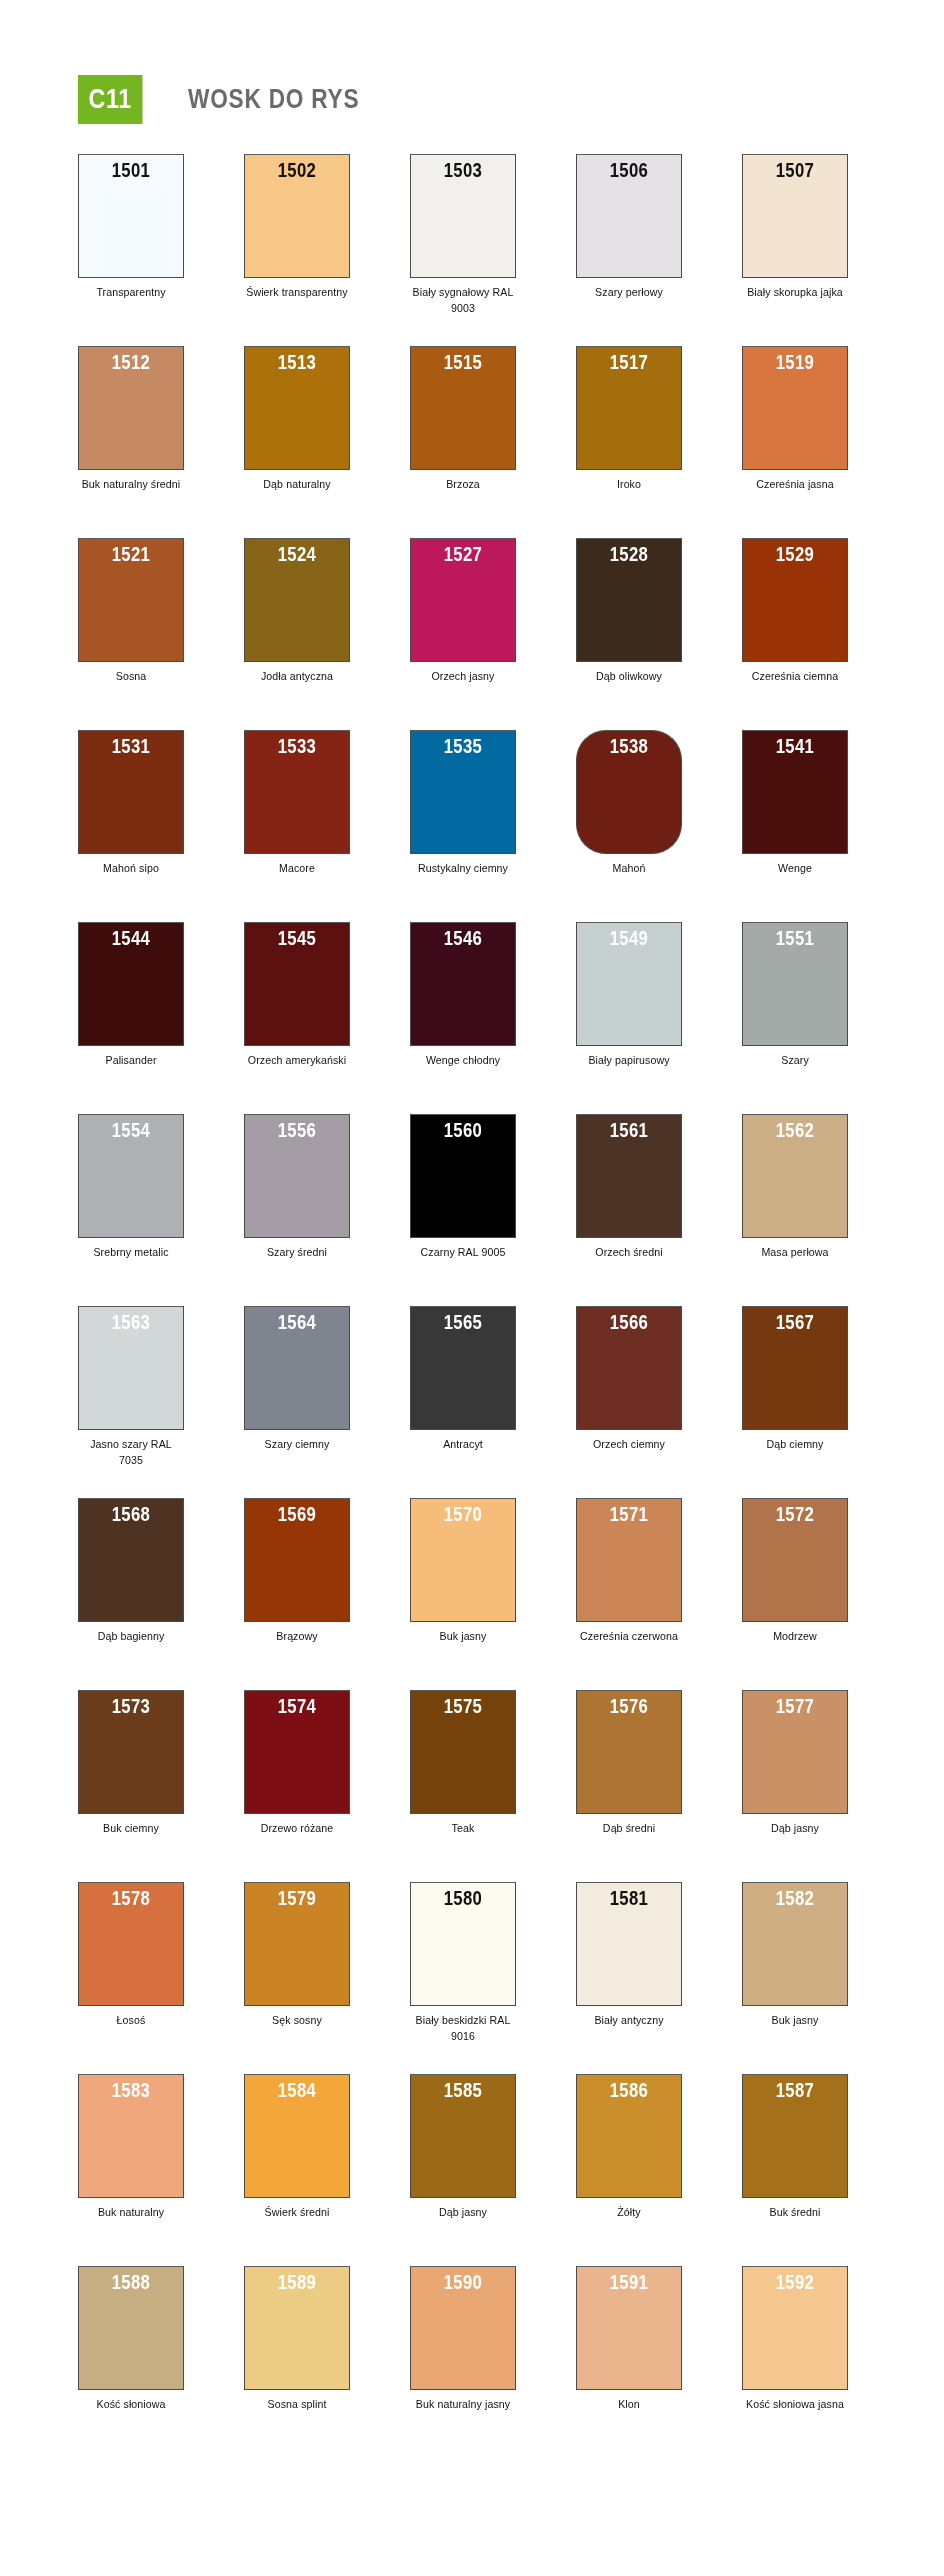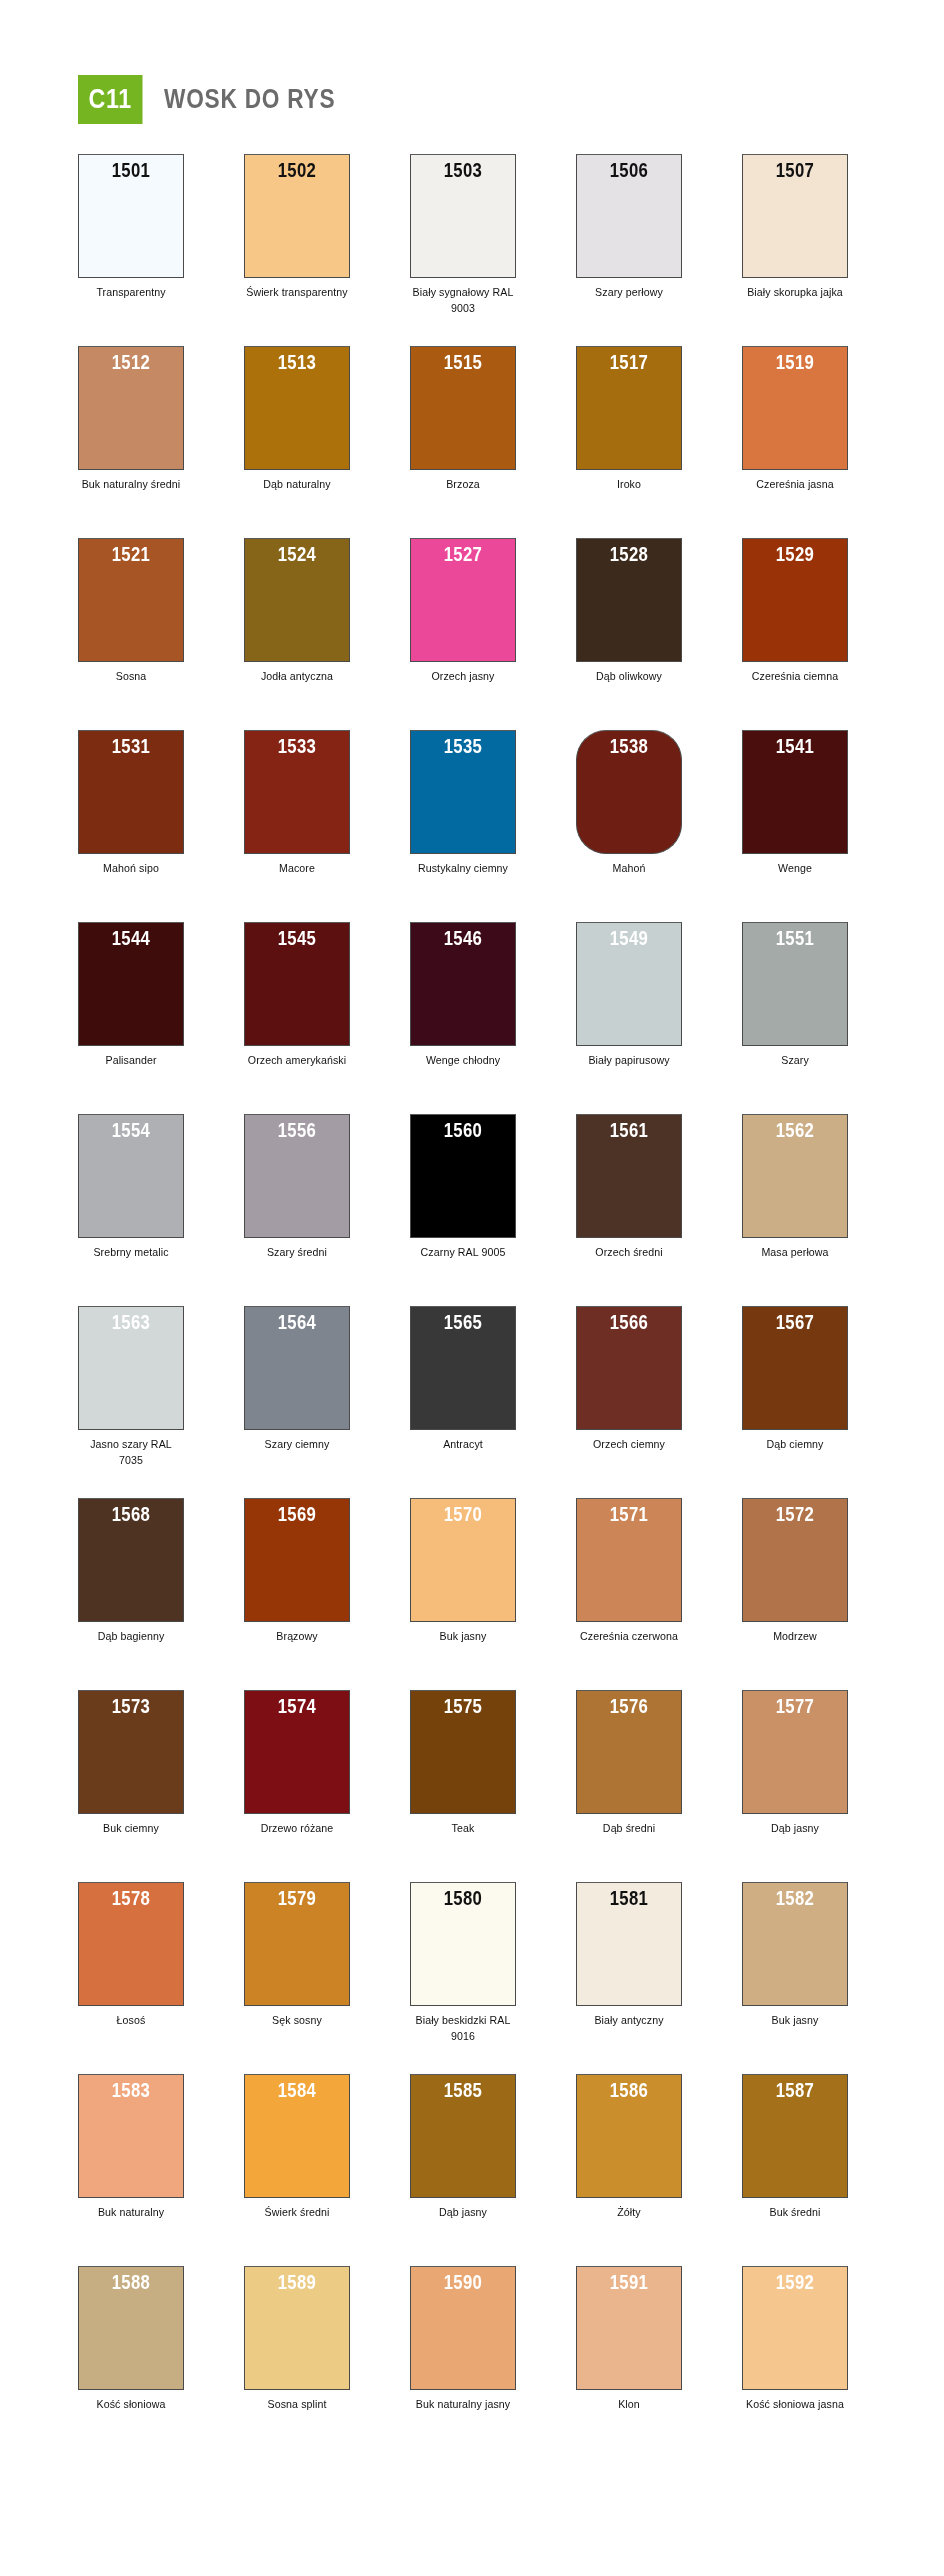--- a/index.html
+++ b/index.html
@@ -23,20 +23,21 @@
     background: #ffffff;
   }
 
   
   .header {
     display: flex;
     align-items: center;
     padding: 75px 0 0 78px;
     height: 49px;
     box-sizing: content-box;
+    gap: 24px;
   }
   .cat-badge {
     display: inline-flex;
     align-items: center;
     justify-content: center;
     width: 75px;
     height: 49px;
     background: #76b522;
     color: #ffffff;
     font-family: "Liberation Sans Narrow", "Liberation Sans", sans-serif;
@@ -207,21 +208,21 @@
             </div>
             <div class="swatch-label">Sosna</div>
           </div>
           <div class="swatch-cell">
             <div class="swatch-chip" style="background: rgb(134, 100, 24);">
               <div class="swatch-code" style="color: rgb(255, 255, 255);">1524</div>
             </div>
             <div class="swatch-label">Jodła antyczna</div>
           </div>
           <div class="swatch-cell">
-            <div class="swatch-chip" style="background: #ec4899;">
+            <div class="swatch-chip" style="background: #be185d;">
               <div class="swatch-code" style="color: rgb(255, 255, 255);">1527</div>
             </div>
             <div class="swatch-label">Orzech jasny</div>
           </div>
           <div class="swatch-cell">
             <div class="swatch-chip" style="background: rgb(60, 42, 28);">
               <div class="swatch-code" style="color: rgb(255, 255, 255);">1528</div>
             </div>
             <div class="swatch-label">Dąb oliwkowy</div>
           </div>

